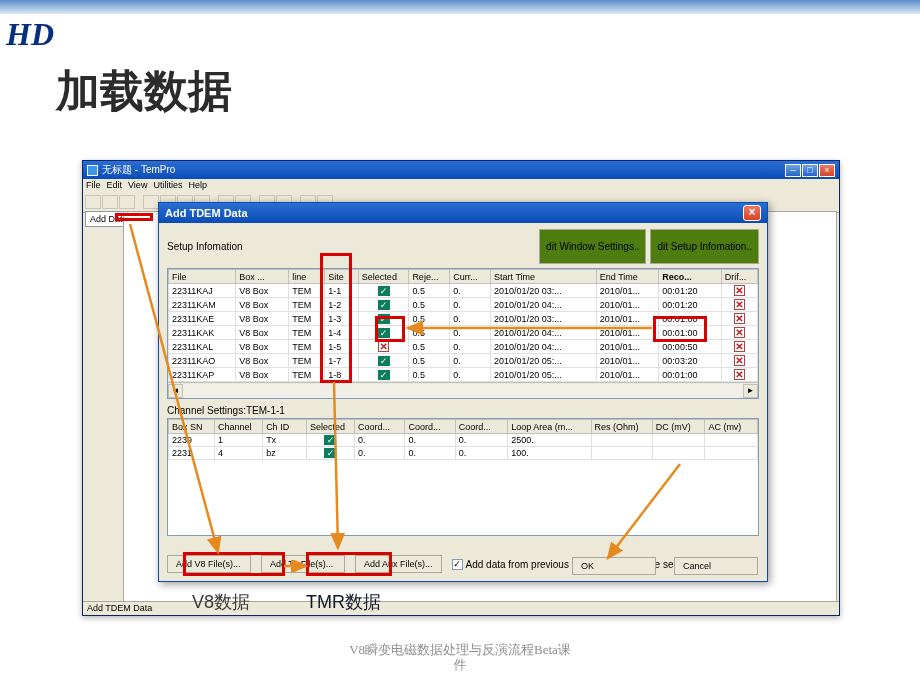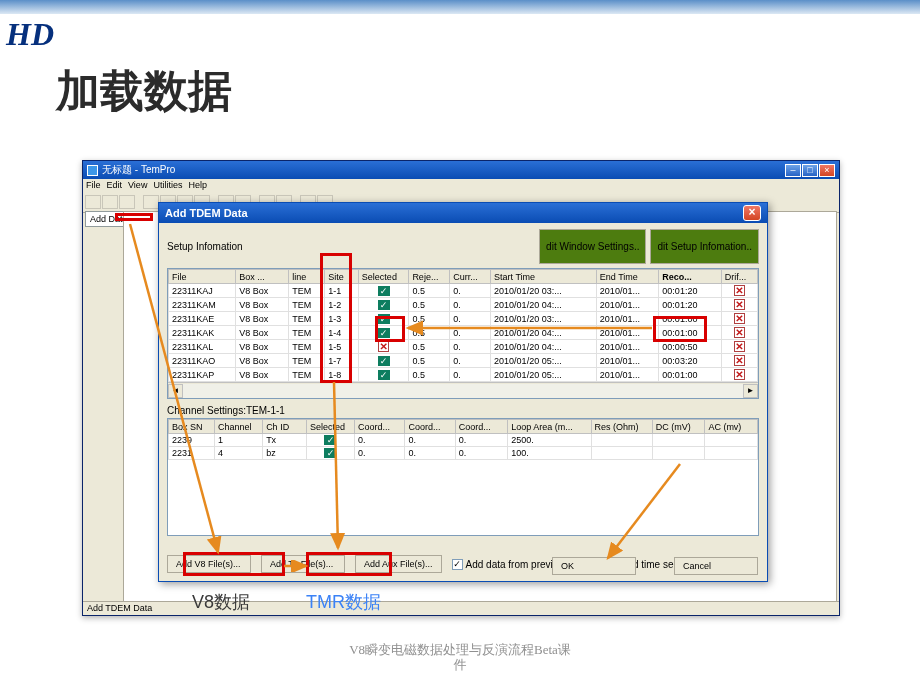--- a/index.html
+++ b/index.html
@@ -44,21 +44,21 @@
   .ch-label { margin: 6px 0 2px; font-size: 10px; }
   .bottom-row { position: absolute; bottom: 8px; left: 8px; right: 8px; display: flex; align-items: center; gap: 10px; font-size: 10px; }
   .btn { background: #ece9d8; border: 1px solid #aca899; padding: 3px 8px; font-size: 9px; min-width: 84px; text-align: left; cursor: pointer; }
   .cb { display: flex; align-items: center; gap: 3px; }
   .cb .box { width: 11px; height: 11px; border: 1px solid #7f9db9; background: #fff; font-size: 9px; text-align: center; line-height: 9px; }
   
   .red-box { position: absolute; border: 3px solid #d80000; pointer-events: none; }
   .arrow { position: absolute; pointer-events: none; }
   
   .anno1 { position: absolute; top: 590px; left: 192px; font-size: 18px; color: #3a3a3a; font-family: "SimSun", Arial; }
-  .anno2 { position: absolute; top: 590px; left: 306px; font-size: 18px; color: #3b82f6; font-family: "SimSun", Arial; }
+  .anno2 { position: absolute; top: 590px; left: 306px; font-size: 18px; color: #0f172a; font-family: "SimSun", Arial; }
   .footer { position: absolute; top: 642px; left: 0; right: 0; text-align: center; font-size: 13px; color: #909090; font-family: "SimSun", serif; line-height: 15px; }
 </style>
 </head>
 <body>
 
 <div class="top-banner"></div>
 <div class="logo">HD</div>
 <div class="slide-title">加载数据</div>
 
 <div class="app-window">
@@ -294,21 +294,21 @@
         <span class="box">✓</span>
         <span>Add data from previous folder</span>
       </label>
     <label class="cb">
         <span class="box">✓</span>
         <span>Add time series</span>
       </label>
   </div>
 
 </div>
-<button class="btn" style="position:absolute; top:557px; left:552px; width:84px;">OK</button>
+<button class="btn" style="position:absolute; top:557px; left:572px; width:84px;">OK</button>
 <button class="btn" style="position:absolute; top:557px; left:674px; width:70px;">Cancel</button>
 
 <div class="red-box" style="top:213px; left:115px; width:38px; height:8px;"></div>
 <div class="red-box" style="top:253px; left:320px; width:32px; height:130px;"></div>
 <div class="red-box" style="top:316px; left:375px; width:30px; height:26px;"></div>
 <div class="red-box" style="top:316px; left:653px; width:54px; height:26px;"></div>
 <div class="red-box" style="top:552px; left:183px; width:102px; height:24px;"></div>
 <div class="red-box" style="top:552px; left:306px; width:86px; height:24px;"></div>
 
 <svg class="arrow" style="top:200px; left:100px; width:150px; height:370px;">

